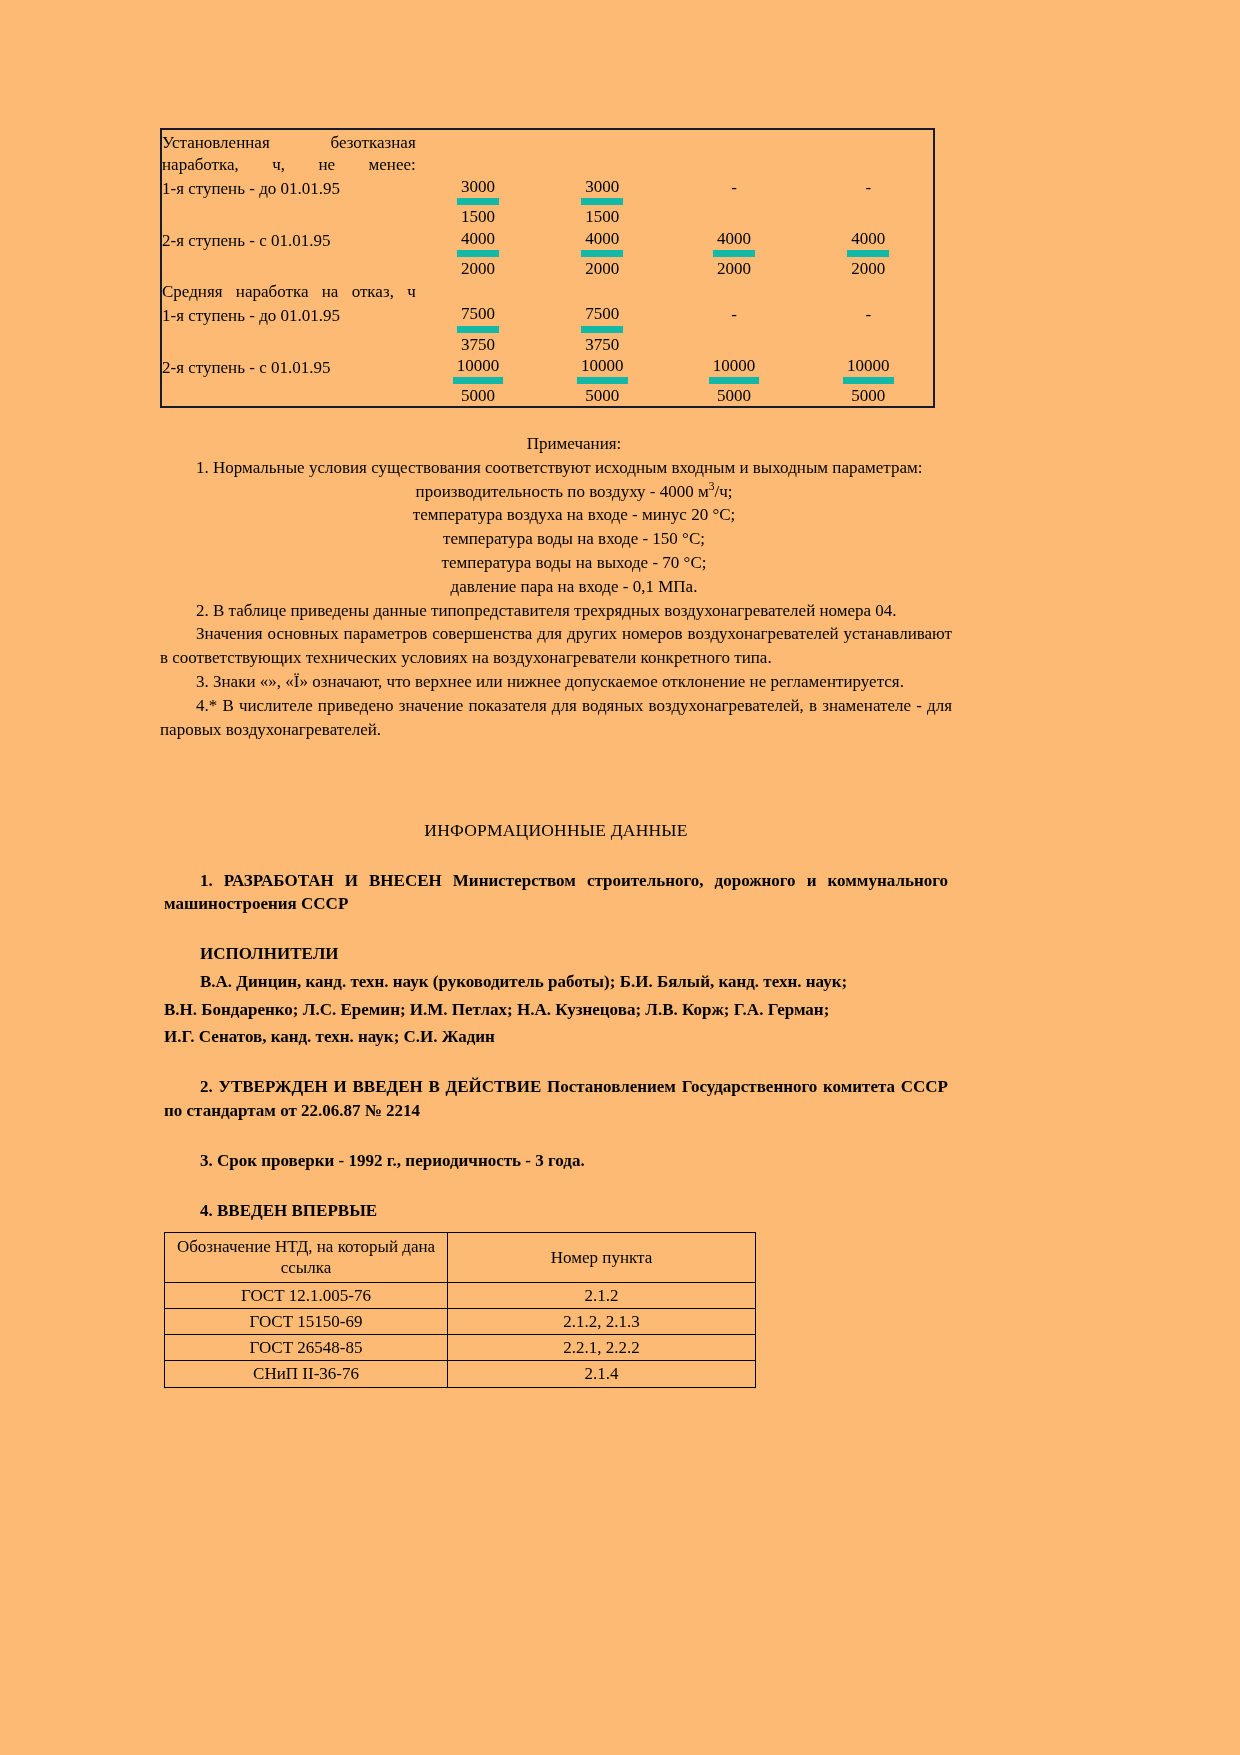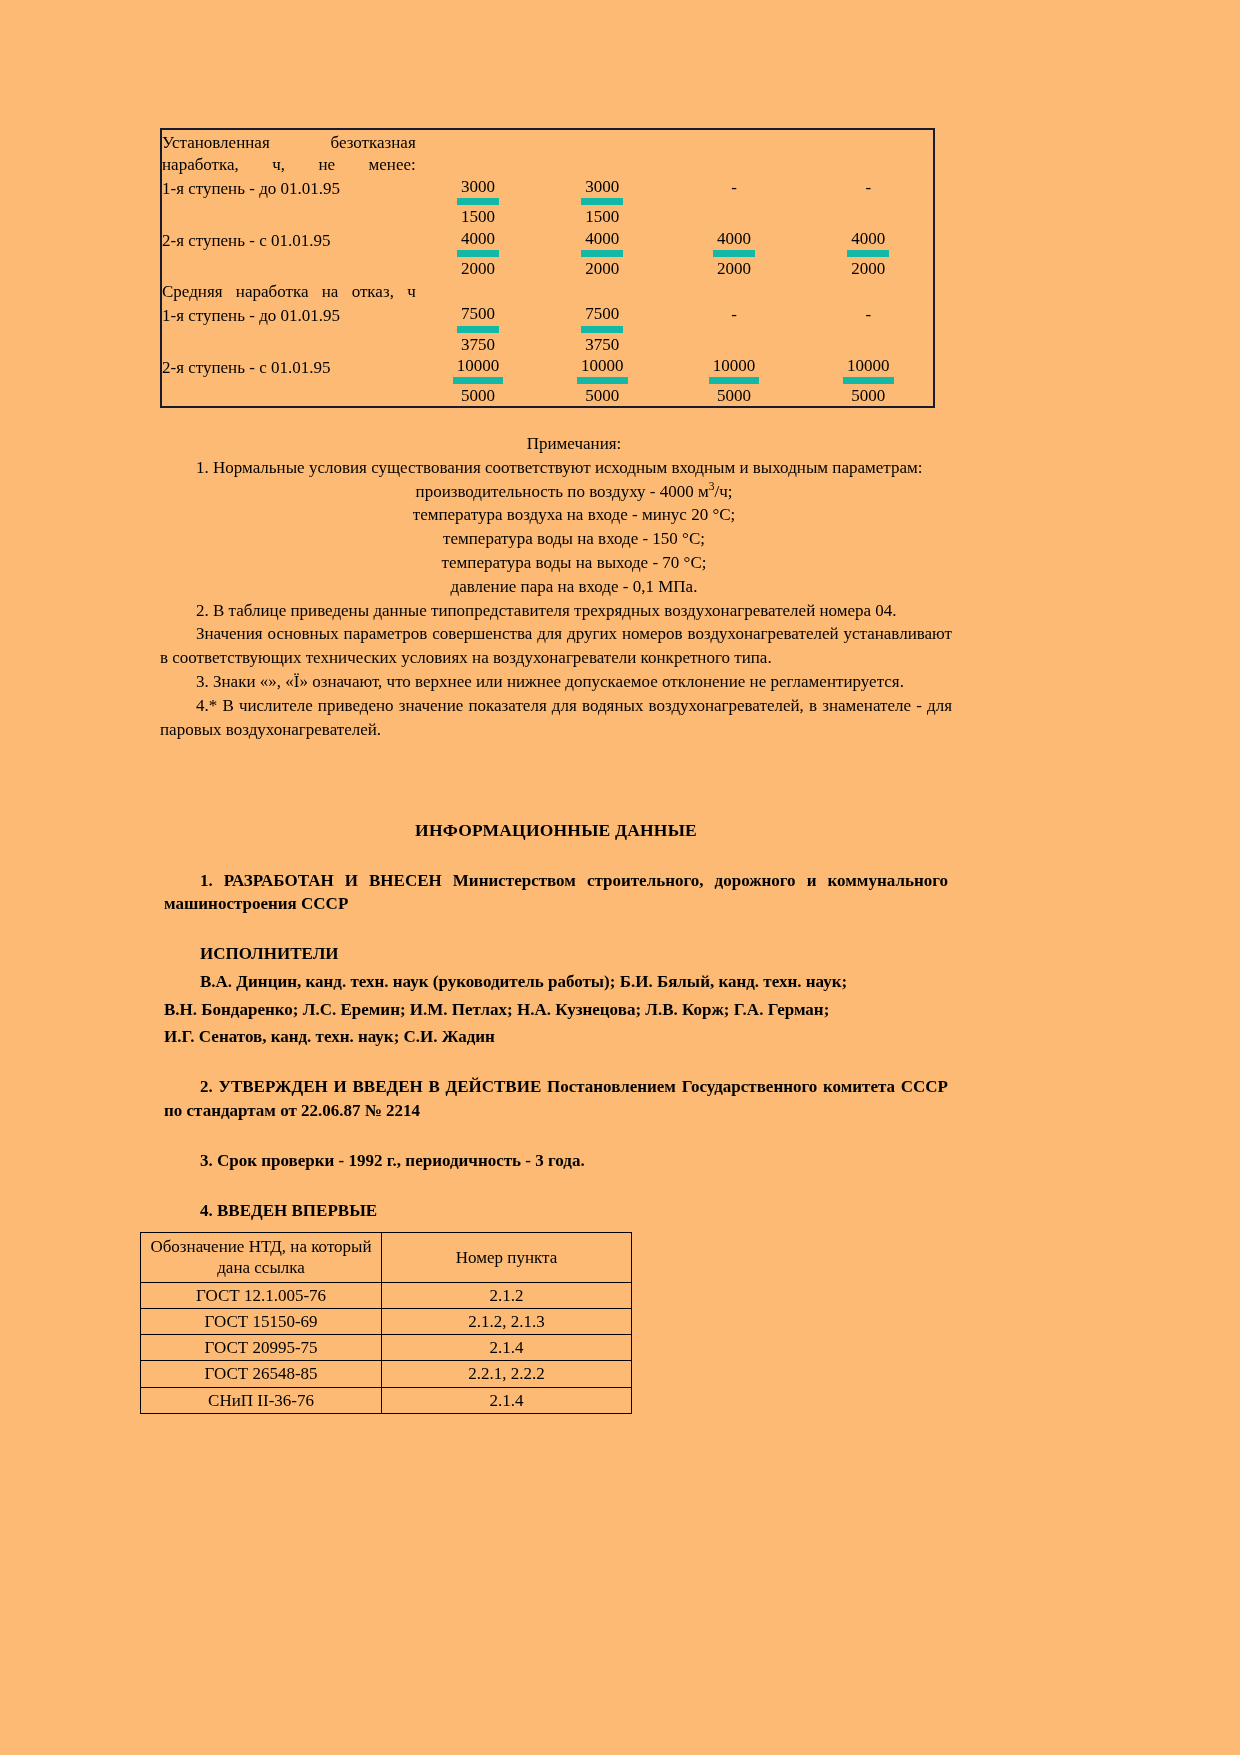--- a/index.html
+++ b/index.html
@@ -109,40 +109,40 @@
     position: absolute;
     left: 160px;
     top: 818px;
     width: 792px;
     font-size: 17px;
     line-height: 1.40;
   }
   .info h2 {
     margin: 0;
     font-size: 17.5px;
-    font-weight: bold;
+    font-weight: normal;
     text-align: center;
     letter-spacing: 0.2px;
   }
   .info .blk { margin-top: 26px; }
   .info p {
     margin: 4px;
     font-weight: bold;
     text-align: justify;
     text-indent: 36px;
   }
   .info p.cont { text-indent: 0; }
   .info p.h { text-indent: 36px; }
 
   
   .ref-wrap {
     position: absolute;
-    left: 140px;
+    left: 164px;
     top: 1232px;
-    width: 492px;
+    width: 592px;
   }
   .ref-table {
     width: 100%;
     border-collapse: collapse;
     font-size: 17px;
   }
   .ref-table td, .ref-table th {
     border: 1px solid #000;
     text-align: center;
     font-weight: normal;
@@ -347,24 +347,20 @@
       <tbody>
         <tr>
           <td>ГОСТ 12.1.005-76</td>
           <td>2.1.2</td>
         </tr>
         <tr>
           <td>ГОСТ 15150-69</td>
           <td>2.1.2, 2.1.3</td>
         </tr>
         <tr>
-          <td>ГОСТ 20995-75</td>
-          <td>2.1.4</td>
-        </tr>
-        <tr>
           <td>ГОСТ 26548-85</td>
           <td>2.2.1, 2.2.2</td>
         </tr>
         <tr>
           <td>СНиП II-36-76</td>
           <td>2.1.4</td>
         </tr>
       </tbody>
     </table>
   </div>

